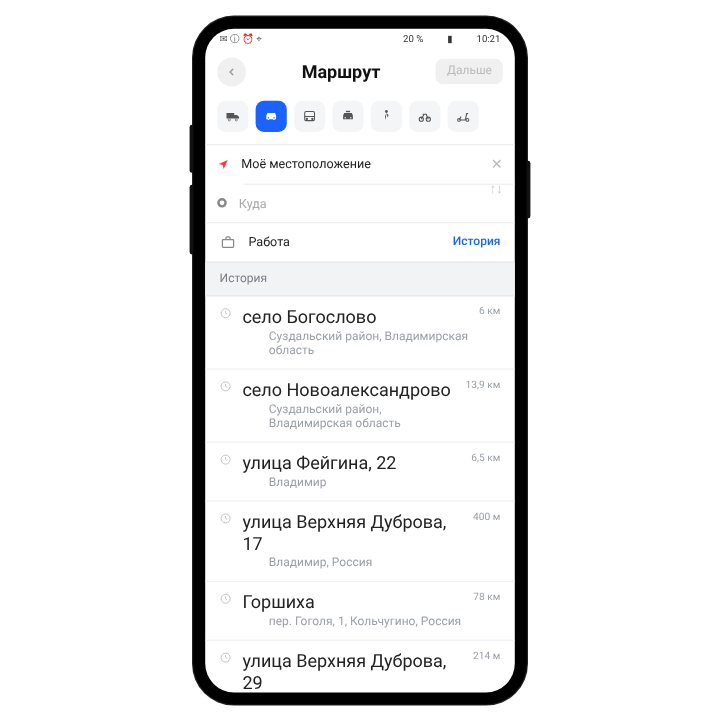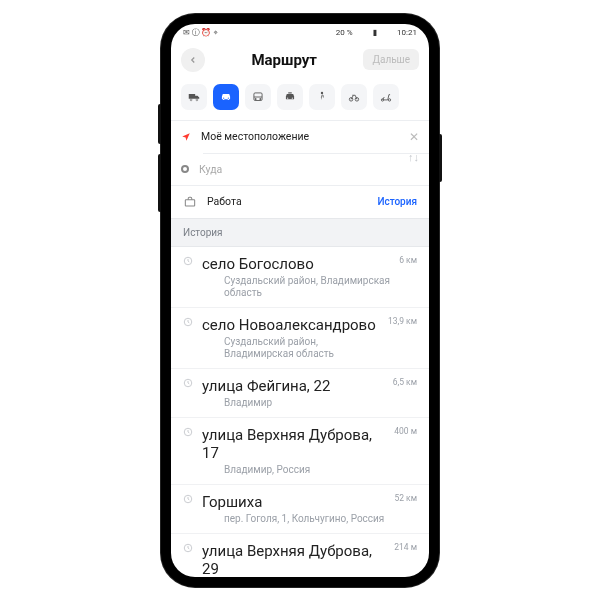--- a/index.html
+++ b/index.html
@@ -317,21 +317,21 @@
         <span class="history-icon">
             <svg class="icon-s" viewBox="0 0 24 24" fill="none" stroke="currentColor" stroke-width="2">
               <circle cx="12" cy="12" r="9"></circle>
               <path d="M12 7v5l3 2"></path>
             </svg>
           </span>
         <div class="history-body">
           <div class="history-title">Горшиха</div>
           <div class="history-sub">пер. Гоголя, 1, Кольчугино, Россия</div>
         </div>
-        <div class="history-dist">52 км</div>
+        <div class="history-dist">78 км</div>
       </div>
       <div class="history-item">
         <span class="history-icon">
             <svg class="icon-s" viewBox="0 0 24 24" fill="none" stroke="currentColor" stroke-width="2">
               <circle cx="12" cy="12" r="9"></circle>
               <path d="M12 7v5l3 2"></path>
             </svg>
           </span>
         <div class="history-body">
           <div class="history-title">улица Верхняя Дуброва, 29</div>

